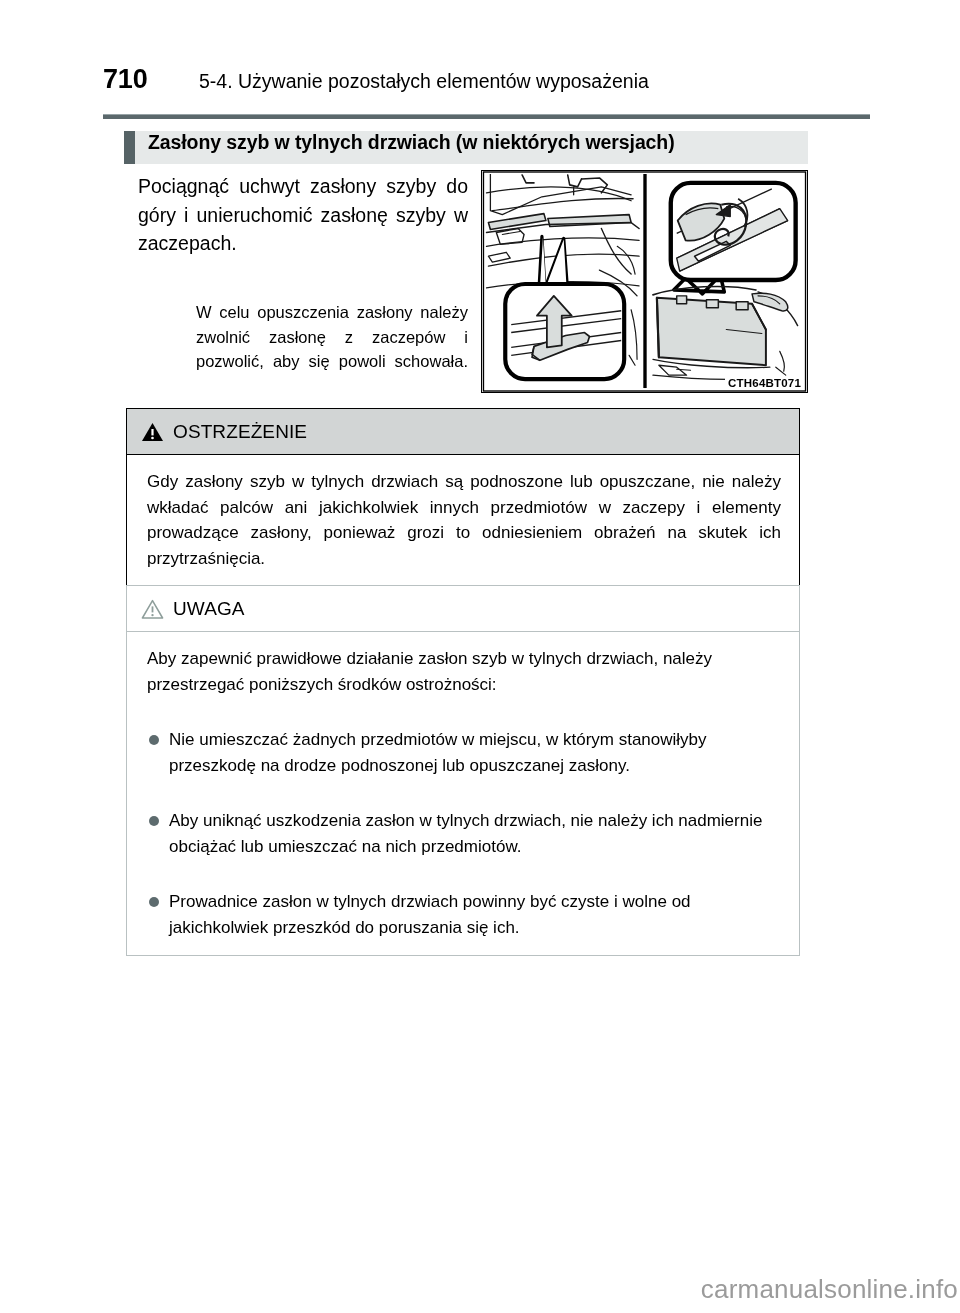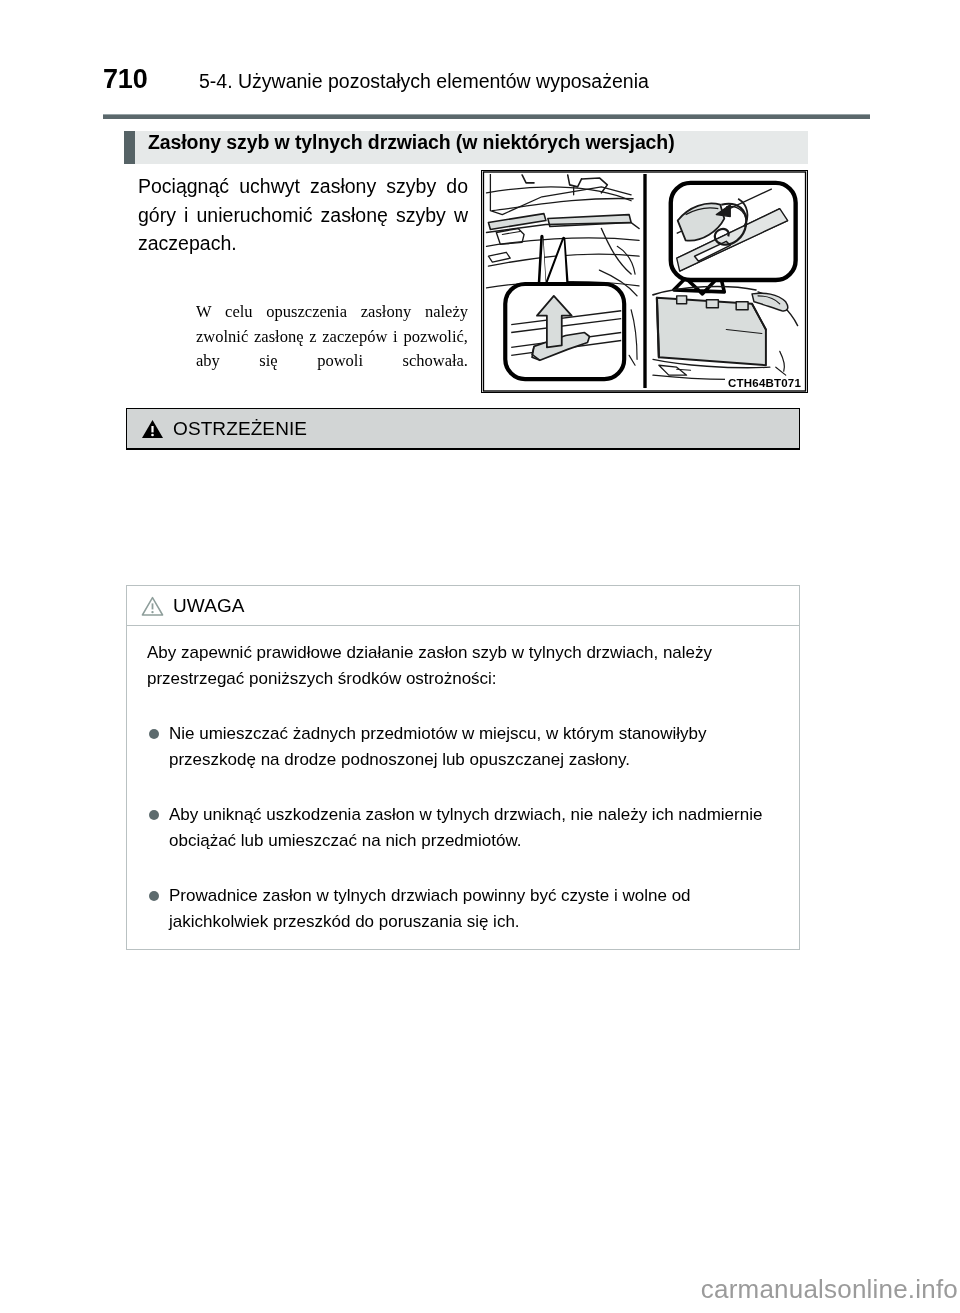--- a/index.html
+++ b/index.html
@@ -99,21 +99,20 @@
   .lead-para::after {
     content: "";
     display: inline-block;
     width: 100%;
   }
   .sub-para {
     font-size: 16.5px;
     line-height: 24.5px;
     text-align: justify;
     margin: 14px 0 0 58px;
-    font-family: Liberation Serif, serif;
   }
   .sub-para::after {
     content: "";
     display: inline-block;
     width: 100%;
   }
 
   
   .illustration {
     position: absolute;
@@ -152,21 +151,21 @@
   .callout-warning {
     top: 408px;
     border: 1.5px solid #000000;
   }
   .callout-notice {
     top: 585px;
     border: 1.5px solid #b9c1c2;
   }
 
   .callout-head {
-    height: 40px;
+    height: 46px;
     display: flex;
     align-items: center;
     padding-left: 14px;
     box-sizing: border-box;
   }
   .callout-warning .callout-head {
     background: #d2d5d5;
     border-bottom: 1.5px solid #000000;
   }
   .callout-notice .callout-head {
@@ -382,20 +381,23 @@
   </div>
 
   <div class="callout callout-warning">
     <div class="callout-head">
       <svg class="tri-icon" viewBox="0 0 23 20">
         <path d="M11.5 1 L22 19 L1 19 Z" fill="#000000"></path>
         <rect x="10.4" y="7" width="2.2" height="6.4" fill="#ffffff"></rect>
         <circle cx="11.5" cy="16" r="1.35" fill="#ffffff"></circle>
       </svg>
       <span class="callout-head-label">OSTRZEŻENIE</span>
+    </div>
+    <div class="callout-body">
+      <p class="callout-para">Gdy zasłony szyb w tylnych drzwiach są podnoszone lub opuszczane, nie należy wkładać palców ani jakichkolwiek innych przedmiotów w zaczepy i elementy prowadzące zasłony, ponieważ grozi to odniesieniem obrażeń na skutek ich przytrzaśnięcia.</p>
     </div>
   </div>
 
   <div class="callout callout-notice">
     <div class="callout-head">
       <svg class="tri-icon" viewBox="0 0 23 20">
         <path d="M11.5 1.6 L21.6 19 L1.4 19 Z" fill="none" stroke="#8e9e9b" stroke-width="1.5" stroke-linejoin="round"></path>
         <rect x="10.6" y="7.4" width="1.8" height="6" fill="#8e9e9b"></rect>
         <circle cx="11.5" cy="16.1" r="1.2" fill="#8e9e9b"></circle>
       </svg>

